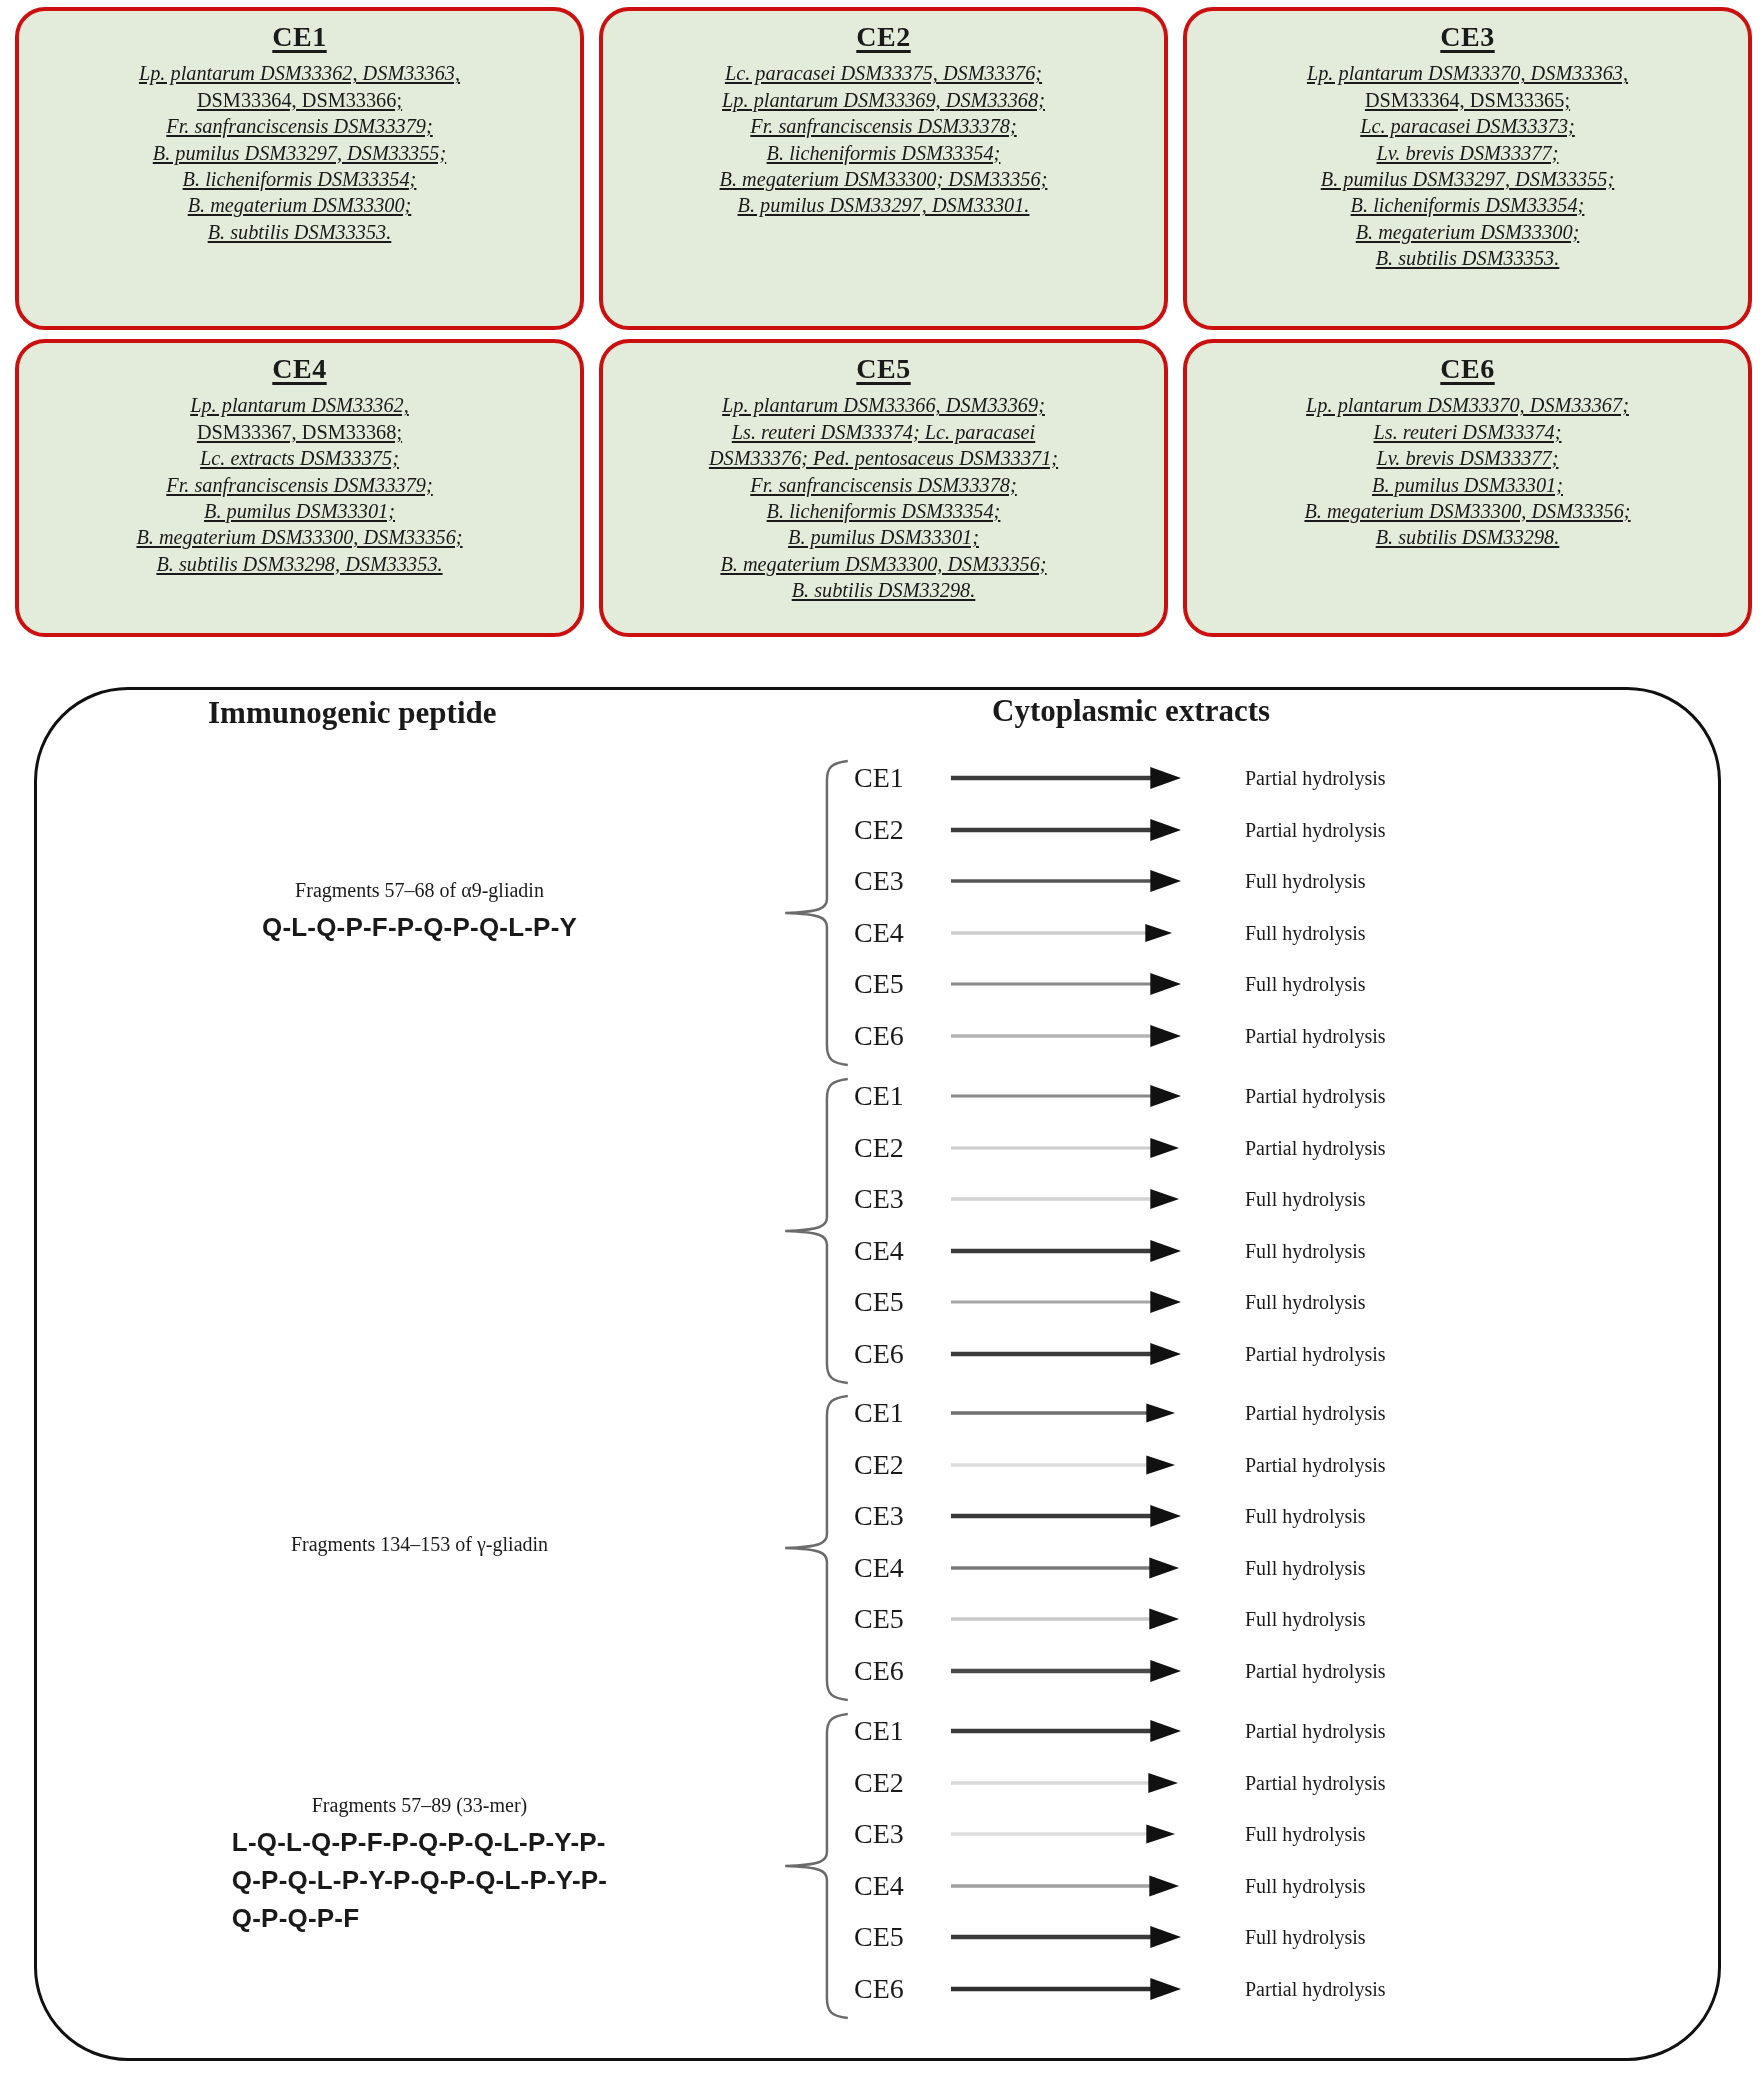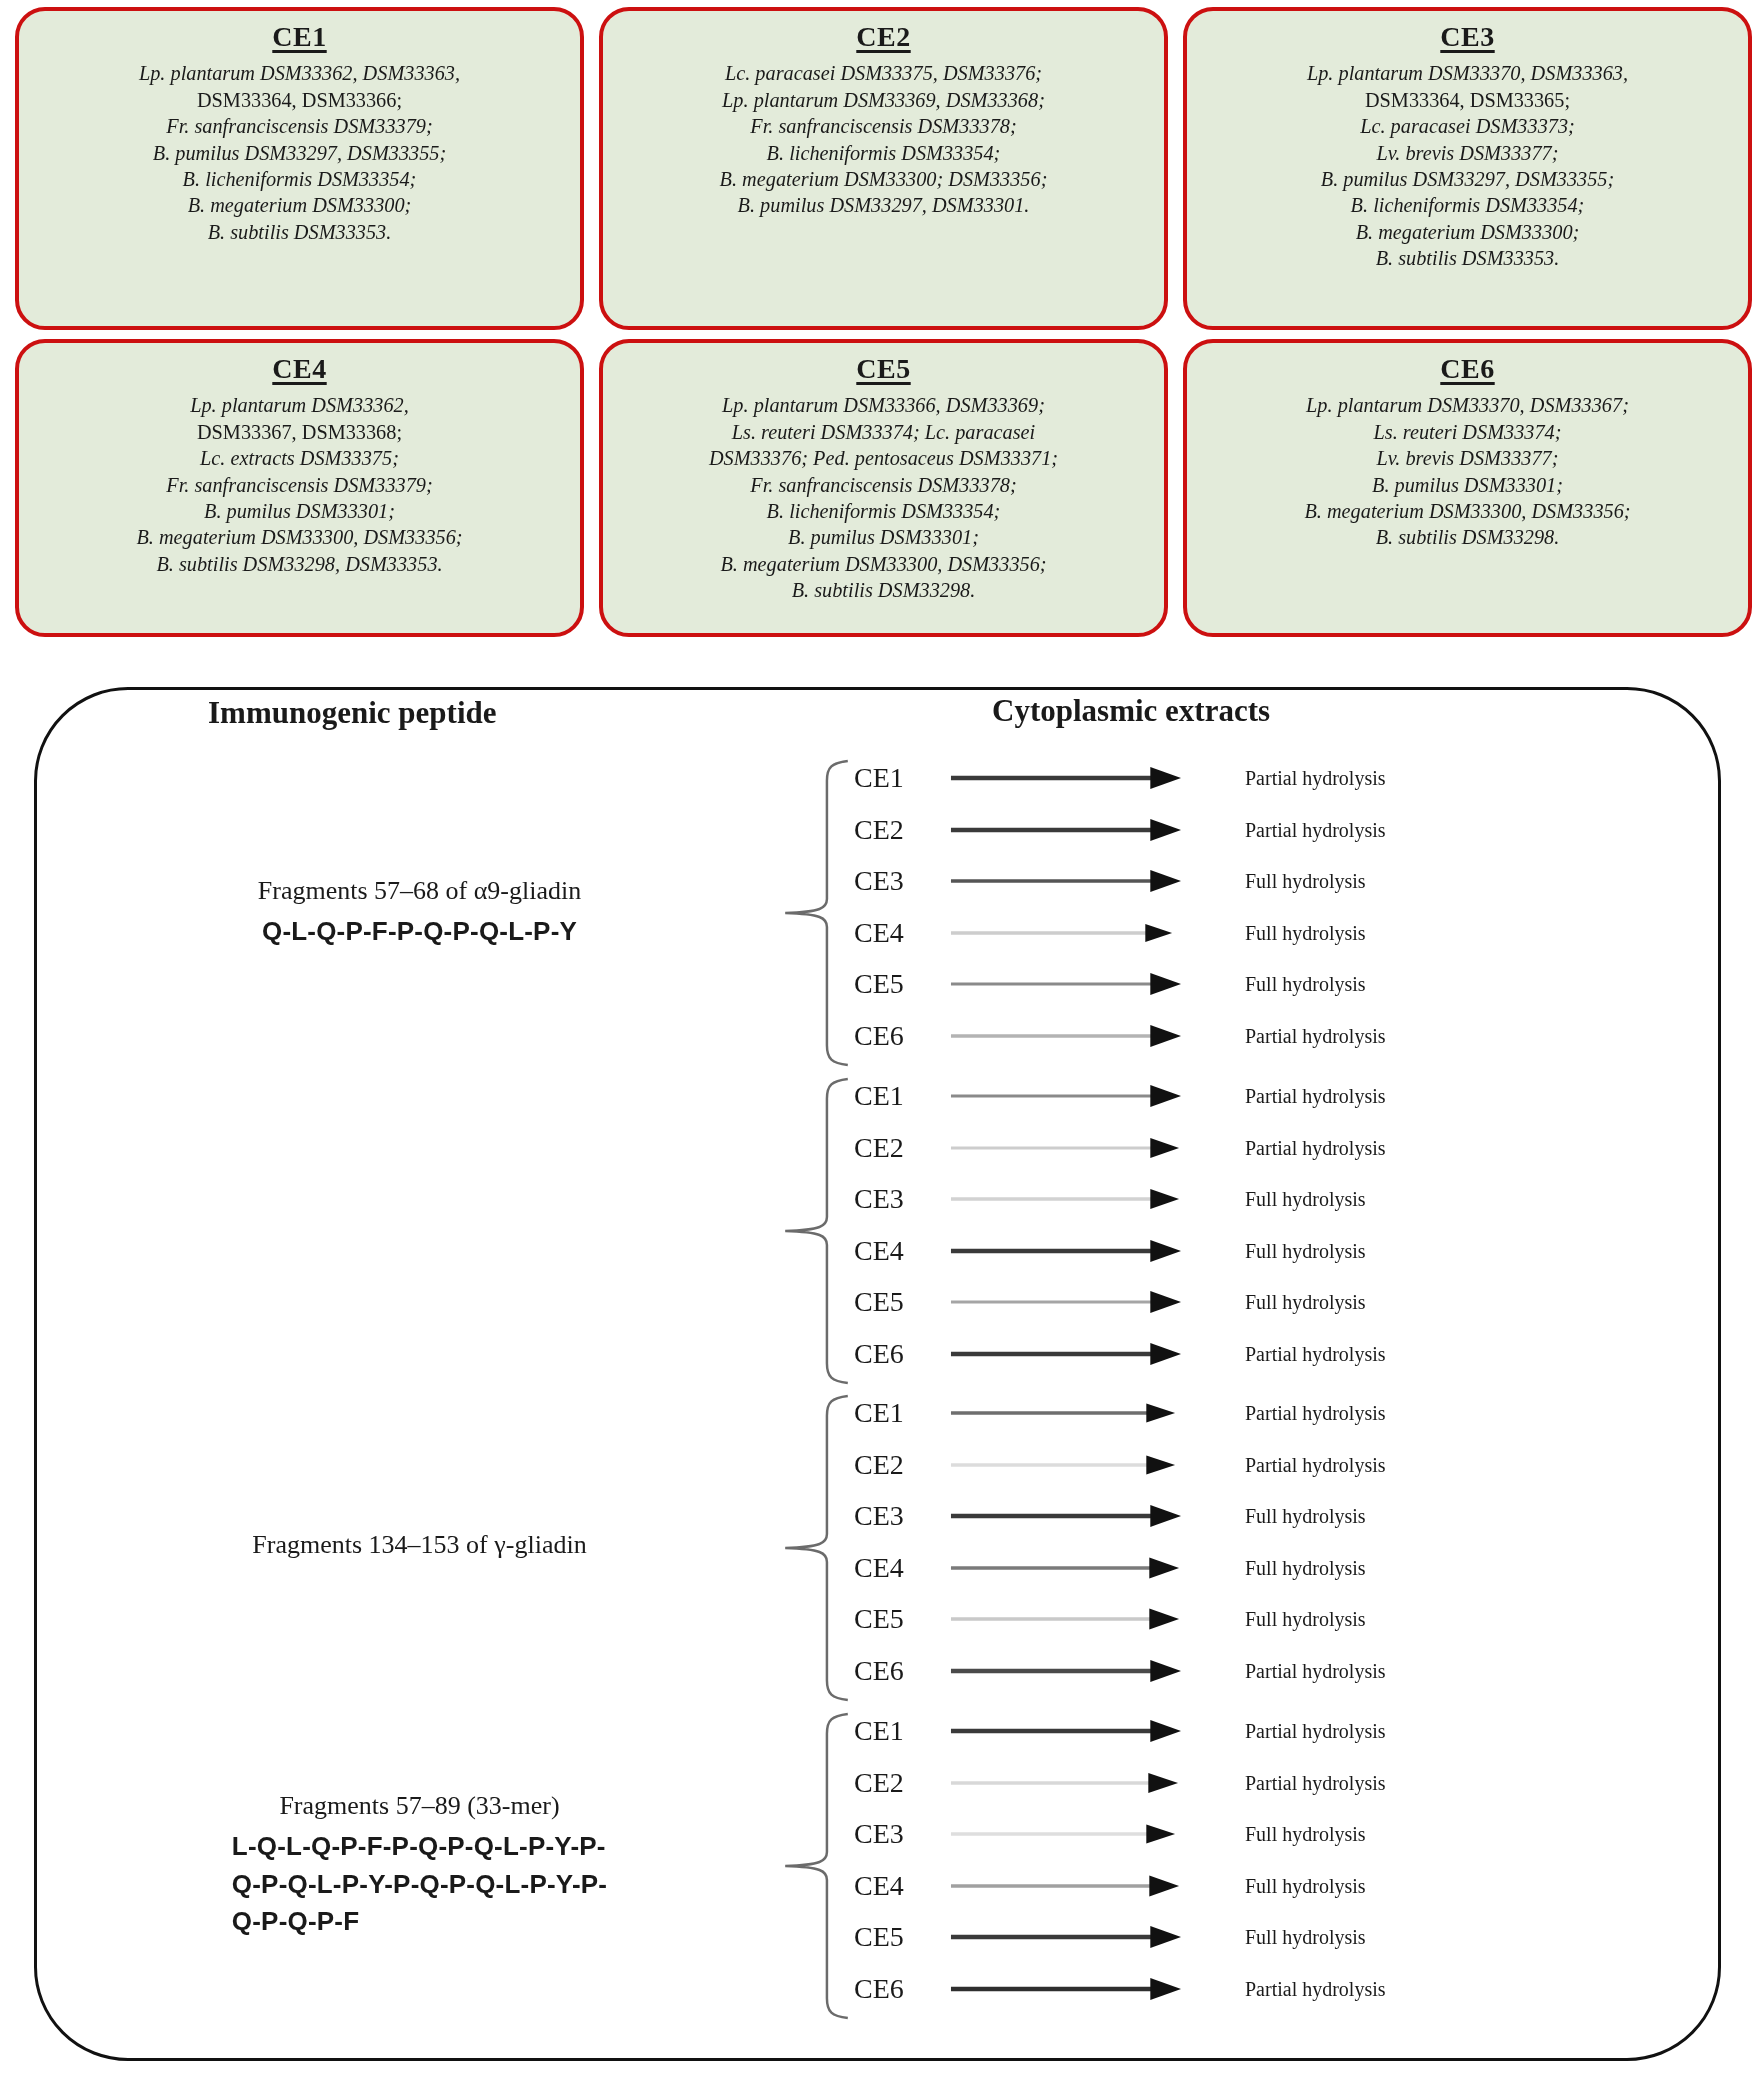--- a/index.html
+++ b/index.html
@@ -44,21 +44,21 @@
     font-size: 28px;
     text-decoration: underline;
     text-underline-offset: 4px;
     text-decoration-thickness: 3px;
     margin-bottom: 5px;
     letter-spacing: 0.5px;
   }
   .ce-lines {
     font-size: 20.3px;
   }
-  .ce-lines div { white-space: normal; }
+  .ce-lines div { white-space: normal; text-decoration: underline; }
   .ital { font-style: italic; }
 
   
   .big-box {
     position: absolute;
     left: 34px;  top: 687px;
     width: 1687px; height: 1374px;
     border: 3.5px solid #111111;
     border-radius: 94px;
     background: transparent;
@@ -91,21 +91,21 @@
     left: 0; top: 0;
     width: 719px;
     height: 318px;
     display: flex;
     flex-direction: column;
     justify-content: center;
     align-items: center;
     text-align: center;
   }
   .frag-title {
-    font-size: 26px;
+    font-size: 20px;
     white-space: nowrap;
     margin-bottom: 7px;
   }
   .frag-seq {
     font-family: "Liberation Sans", "DejaVu Sans", sans-serif;
     font-weight: bold;
     font-size: 26px;
     line-height: 1.45;
     letter-spacing: 0.2px;
   }

